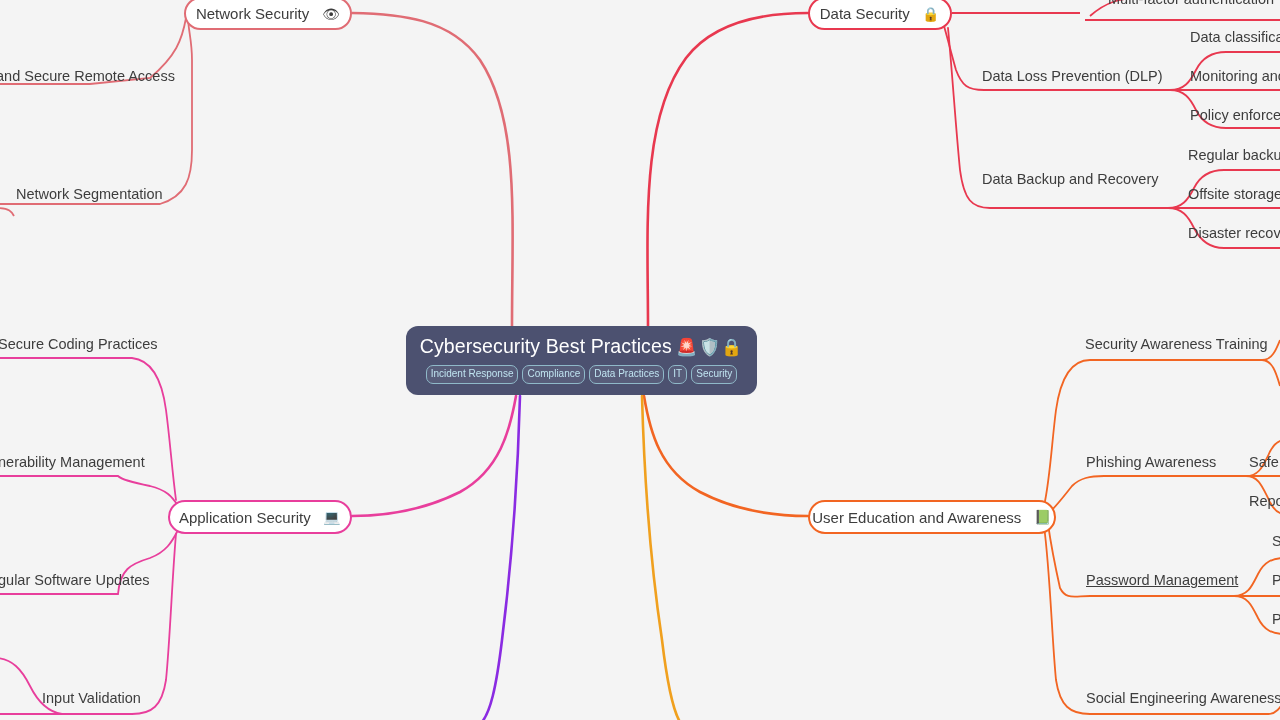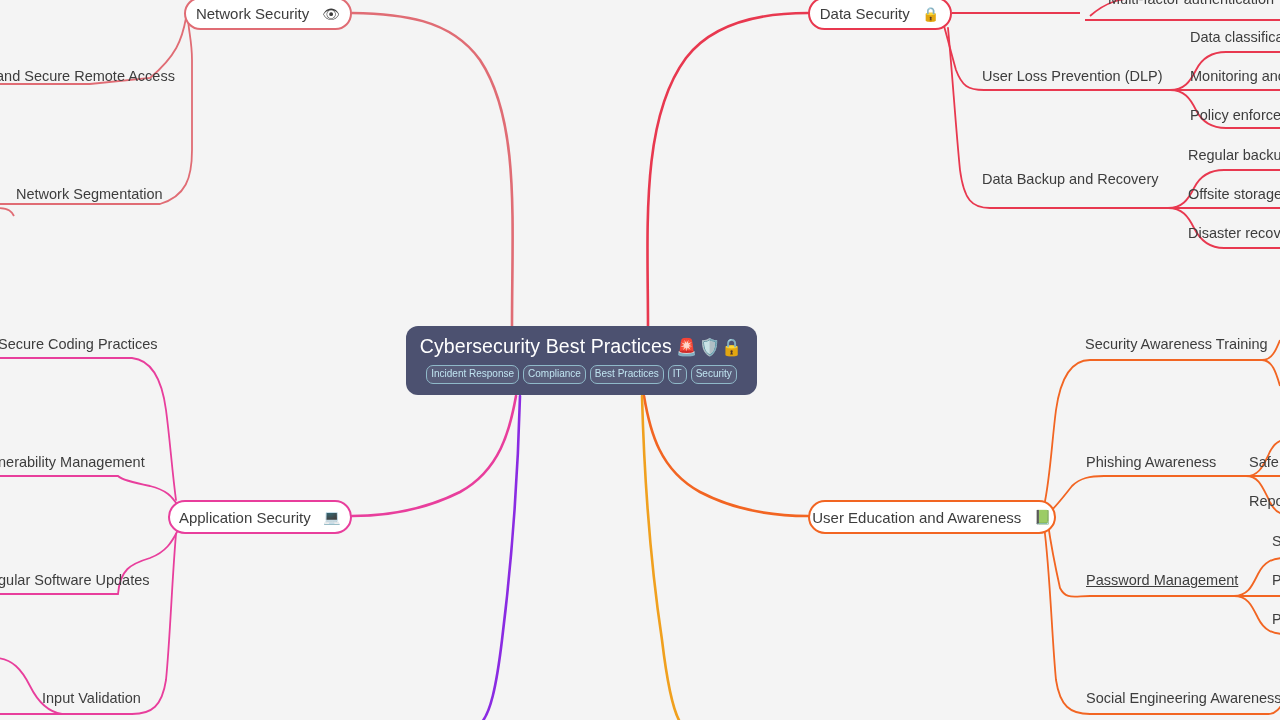--- a/index.html
+++ b/index.html
@@ -162,21 +162,21 @@
   </svg>
 
   <div class="root-node">
     <div class="root-title">
       <span>Cybersecurity Best Practices</span>
       <span class="emojis">🚨🛡️🔒</span>
     </div>
     <div class="root-tags">
       <span class="root-tag">Incident Response</span>
       <span class="root-tag">Compliance</span>
-      <span class="root-tag">Best Practices</span>
+      <span class="root-tag">Data Practices</span>
       <span class="root-tag">IT</span>
       <span class="root-tag">Security</span>
     </div>
   </div>
 
   <div class="pill" style="left:184px; top:-3px; width:168px; height:33px; border:2.4px solid #e06c74;">
     <span class="pill-label">
       <span>Network Security</span>
       <span class="pill-emoji">👁</span>
     </span>
@@ -201,21 +201,21 @@
       <span>User Education and Awareness</span>
       <span class="pill-emoji">📗</span>
     </span>
   </div>
 
   <div class="leaf l2 left" style="left:-4px; top:69px;">and Secure Remote Access</div>
   <div class="leaf l2 left" style="left:16px; top:187px;">Network Segmentation</div>
 
   <div class="leaf l2" style="left:1108px; top:-8px;">Multi-factor authentication</div>
 
-  <div class="leaf l2" style="left:982px; top:69px;">User Loss Prevention (DLP)</div>
+  <div class="leaf l2" style="left:982px; top:69px;">Data Loss Prevention (DLP)</div>
   <div class="leaf l3" style="left:1190px; top:30px;">Data classificat</div>
   <div class="leaf l3" style="left:1190px; top:69px;">Monitoring anc</div>
   <div class="leaf l3" style="left:1190px; top:108px;">Policy enforcer</div>
 
   <div class="leaf l2" style="left:982px; top:172px;">Data Backup and Recovery</div>
   <div class="leaf l3" style="left:1188px; top:148px;">Regular backup</div>
   <div class="leaf l3" style="left:1188px; top:187px;">Offsite storage</div>
   <div class="leaf l3" style="left:1188px; top:226px;">Disaster recove</div>
 
   <div class="leaf l2 left" style="left:-2px; top:337px;">Secure Coding Practices</div>

